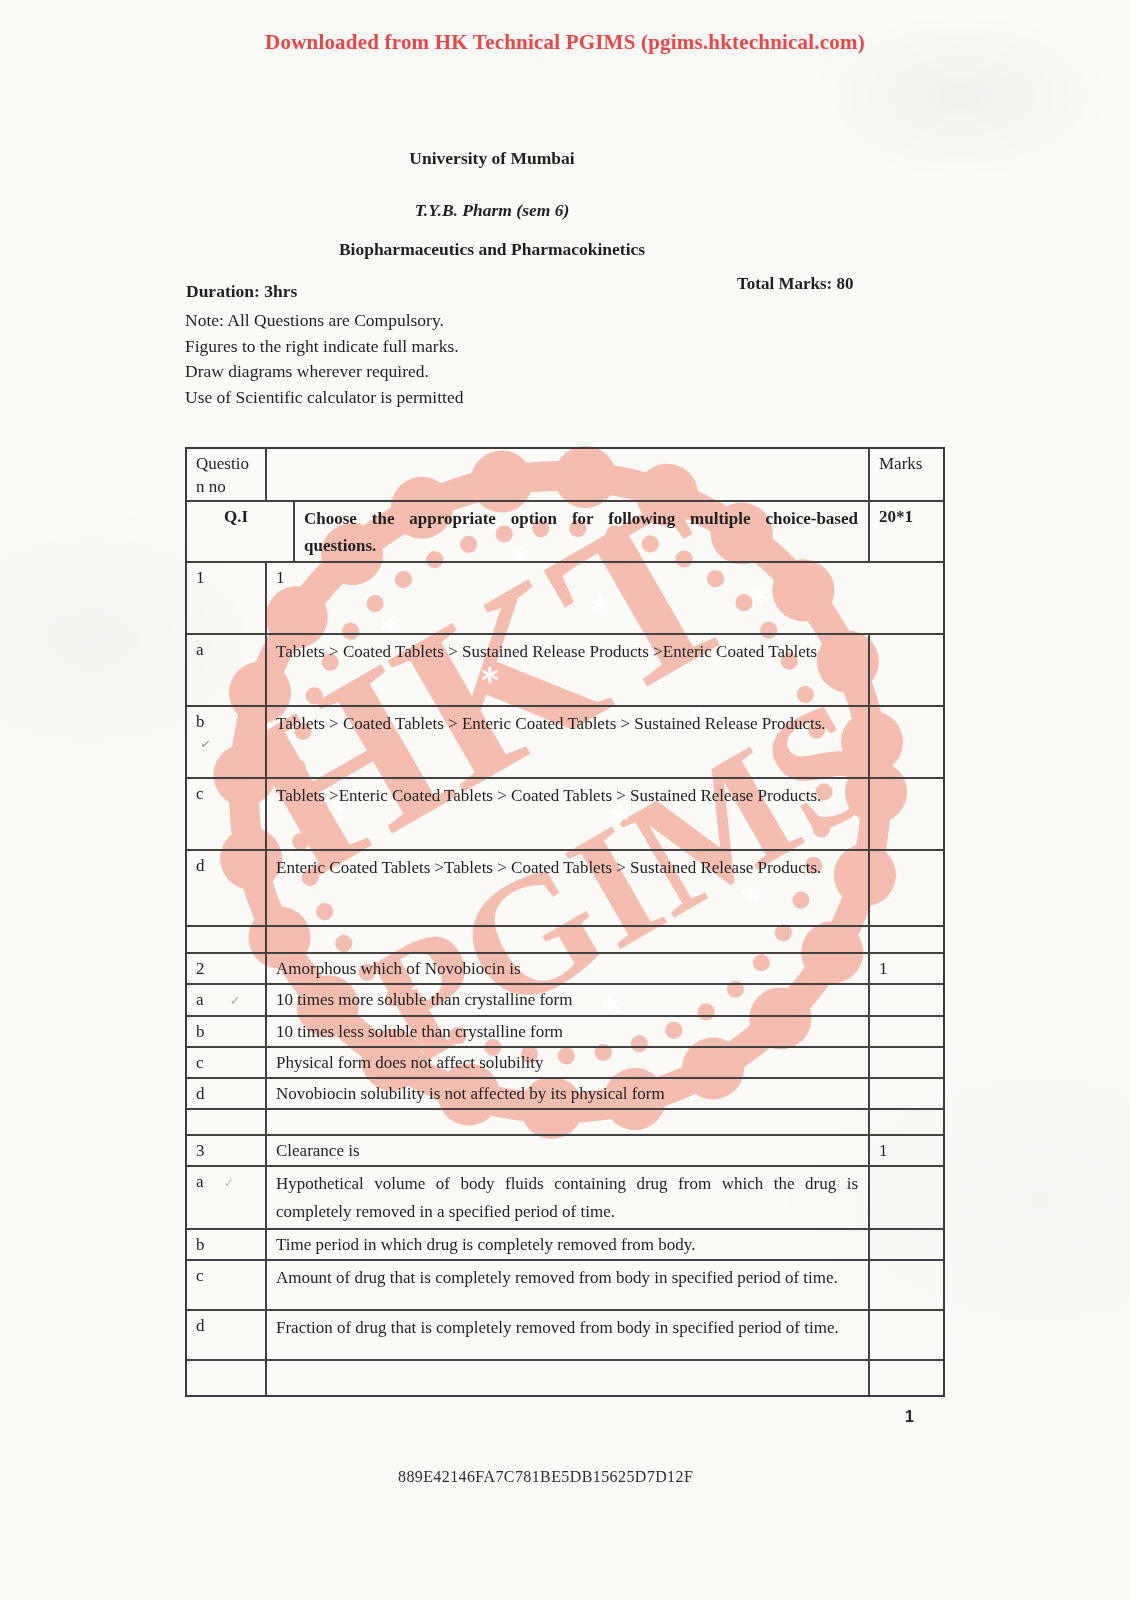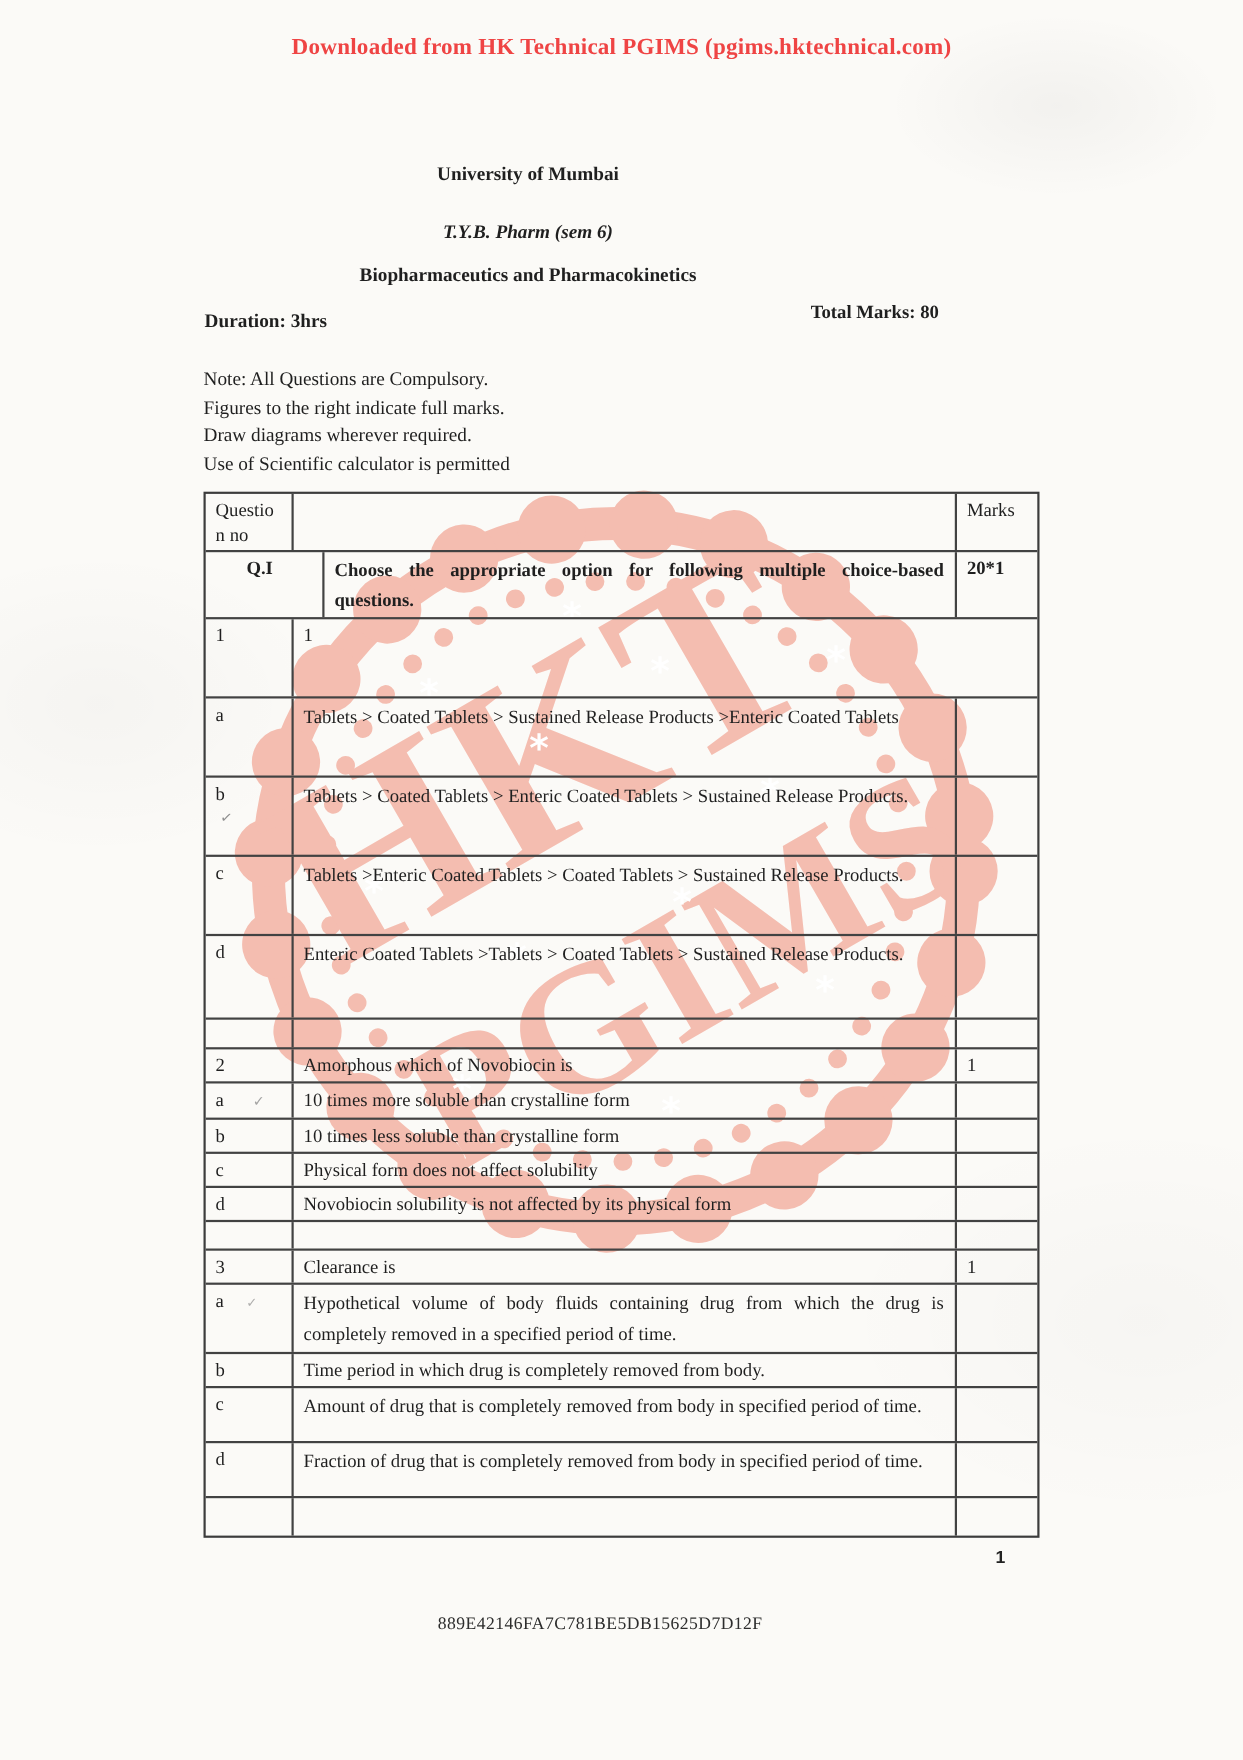--- a/index.html
+++ b/index.html
@@ -17,24 +17,24 @@
       radial-gradient(400px 260px at 92% 75%, rgba(0,0,0,0.02), rgba(0,0,0,0) 70%);
   }
   .layer{position:absolute;z-index:2;}
   .banner{
     top:30px;left:0;width:1130px;text-align:center;
     font-weight:bold;font-size:21px;letter-spacing:0.2px;
   }
   .t1{top:148px;}
   .t2{top:200px;font-style:italic;}
   .t3{top:239px;}
-  .doc-title{left:4px;width:952px;text-align:center;font-weight:bold;font-size:17.5px;}
+  .doc-title{left:16px;width:952px;text-align:center;font-weight:bold;font-size:17.5px;}
   .meta-duration{top:281px;left:186px;font-weight:bold;font-size:17.5px;}
   .meta-marks{top:274px;left:737px;font-weight:bold;font-size:17px;}
-  .notes{top:332px;left:185px;font-size:17.5px;line-height:25.5px;}
+  .notes{top:308px;left:185px;font-size:17.5px;line-height:25.5px;}
   .note-line{white-space:nowrap;}
 
   
   .watermark{position:absolute;left:188px;top:420px;z-index:1;pointer-events:none;}
 
   
   .exam-table{
     top:447px;left:185px;width:760px;
     border:2px solid #3c3c3c;
     font-size:17px;

